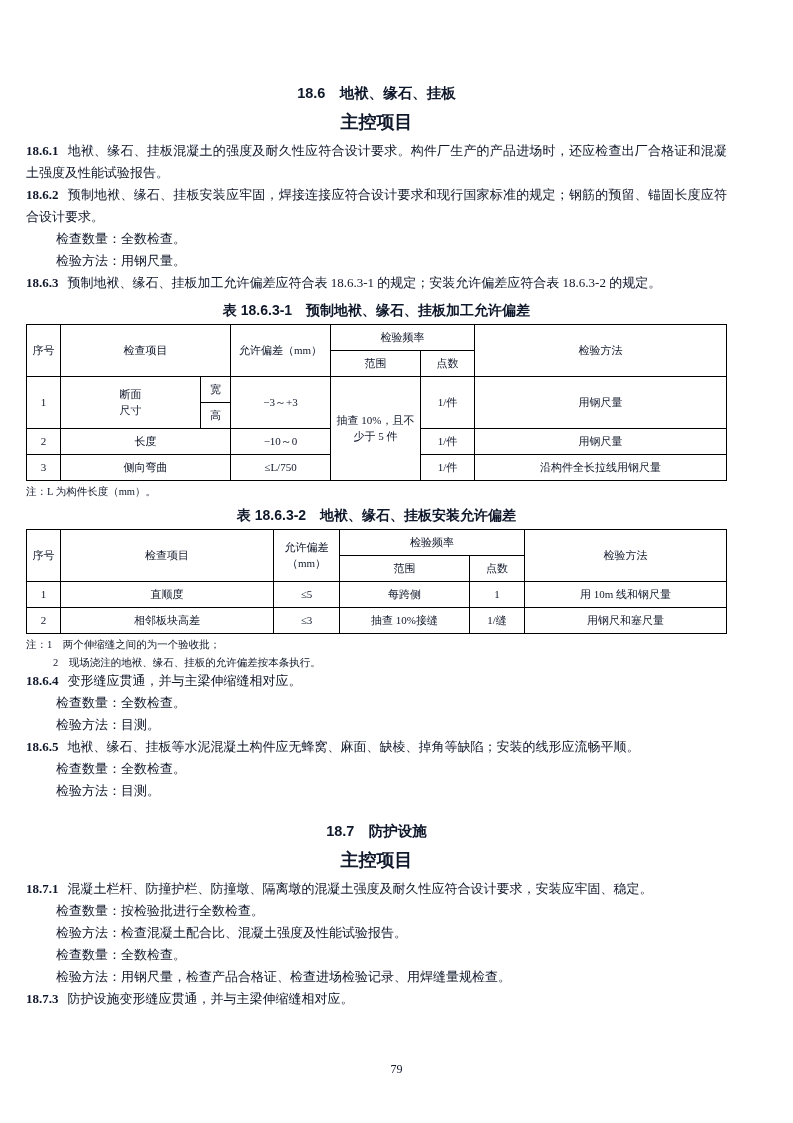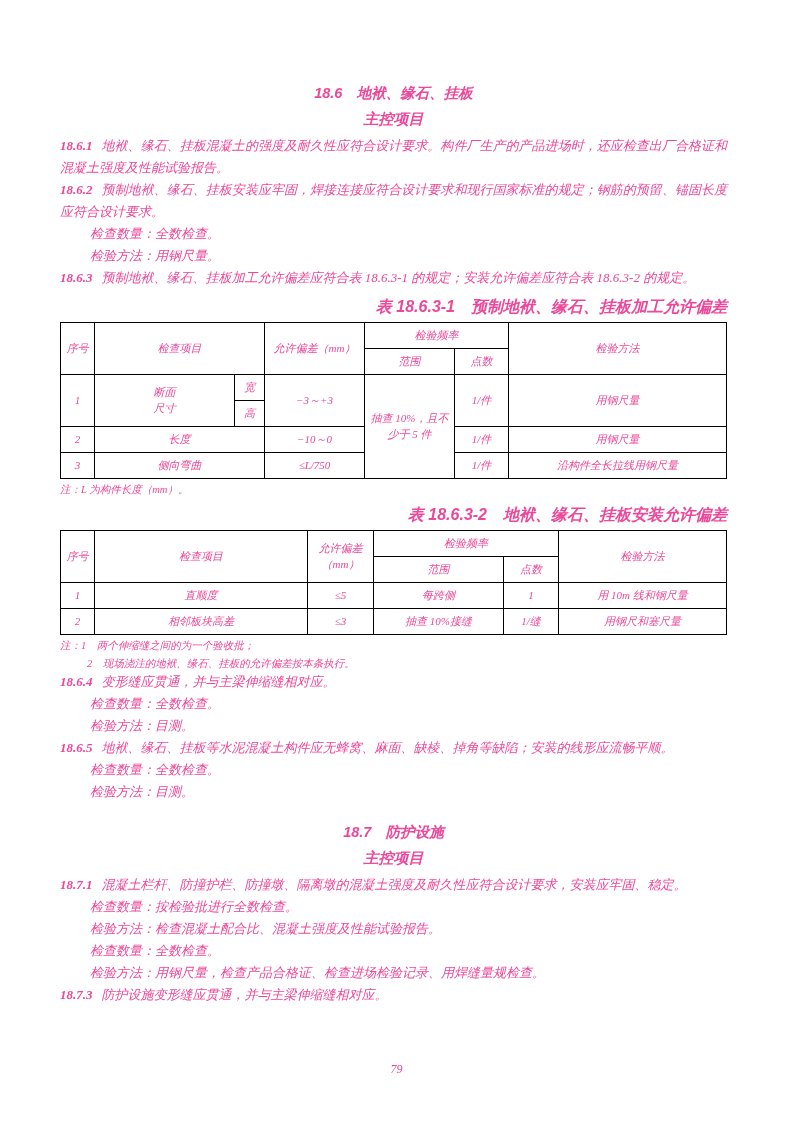--- a/index.html
+++ b/index.html
@@ -1,40 +1,40 @@
 <!DOCTYPE html>
 <html><head>
 <meta charset="utf-8">
 <style>
   * { box-sizing: border-box; }
   html, body { margin: 0; padding: 0; background: #ffffff; }
   .page {
     width: 793px; height: 1123px; position: relative; overflow: hidden;
-    padding: 84px 66px 0 60px; background: #ffffff; color: #ec4899;
-    font-family: "Liberation Serif", "DejaVu Sans", serif; font-size: 13px; font-style: italic;
+    padding: 84px 66px 0 26px; background: #ffffff; color: #0f172a;
+    font-family: "Liberation Serif", "DejaVu Sans", serif; font-size: 13px;
   }
   .h-center { text-align: center; }
   .h-main {
     font-family: "Liberation Sans", "DejaVu Sans", sans-serif;
     font-size: 14.5px; font-weight: bold; margin: 0 0 7px 0;
   }
   .h-sub {
     font-family: "Liberation Sans", "DejaVu Sans", sans-serif;
-    font-size: 15px; font-weight: bold; margin: 0 0 6px 0;
+    font-size: 18px; font-weight: bold; margin: 0 0 6px 0;
   }
   .para { margin: 0; line-height: 22px; text-align: justify; }
   .para .num { font-weight: bold; margin-right: 9px; }
   .indent { padding-left: 30px; }
   .mt4  { margin-top: 4px; }
   .mt16 { margin-top: 0; }
   .mt20 { margin-top: 20px; }
   .mt24 { margin-top: 24px; }
   .tbl-caption {
     font-family: "Liberation Sans", "DejaVu Sans", sans-serif;
-    font-size: 16px; font-weight: bold; margin: 8px 0 4px 0; text-align: right;
+    font-size: 14px; font-weight: bold; margin: 8px 0 4px 0;
   }
   table.t { border-collapse: collapse; width: 100%; font-size: 11px; table-layout: fixed; }
   table.t td {
     border: 1px solid #000; text-align: center; vertical-align: middle;
     padding: 2px 2px; line-height: 1.45; height: 26px; word-break: break-all;
   }
   .w2 { display: inline-block; width: 24px; }
   .tbl-note { font-size: 10.5px; line-height: 15px; margin: 3px 0 0 0; }
   .note-indent { padding-left: 27px; }
   .page-number {

